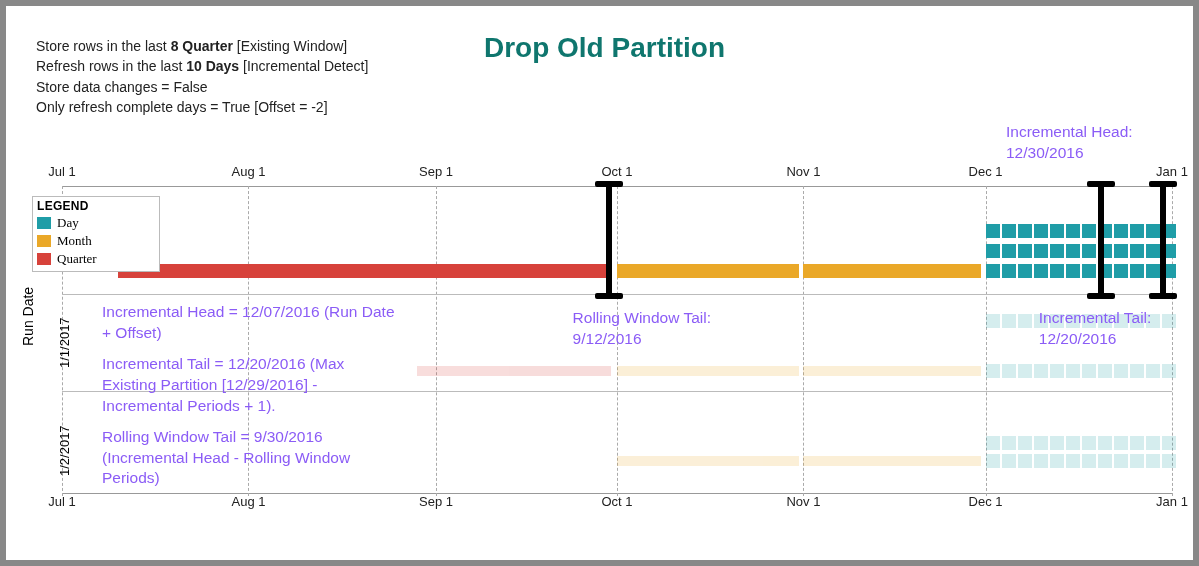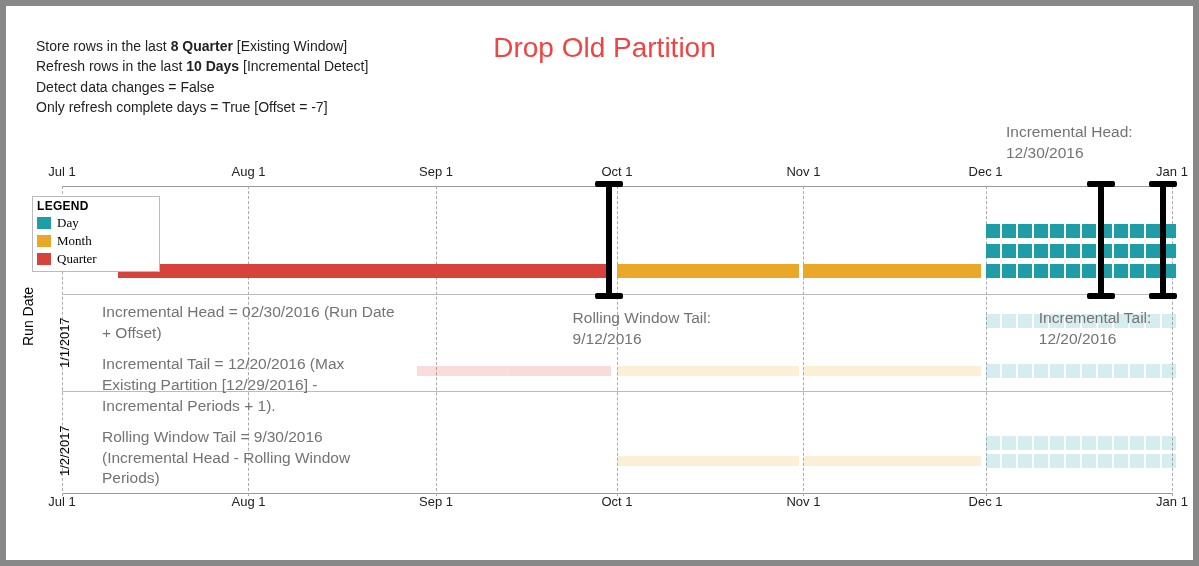--- a/index.html
+++ b/index.html
@@ -15,23 +15,23 @@
     background: #fff;
     position: relative;
     overflow: hidden;
   }
   .title {
     position: absolute;
     top: 26px;
     left: 0;
     right: 0;
     font-size: 28px;
-    font-weight: 400;
+    font-weight: 700;
     text-align: center;
-    color: #ef4444;
+    color: #0f766e;
     margin-left: 10px;
   }
   .settings {
     position: absolute;
     top: 30px;
     left: 30px;
     font-size: 14px;
     color: #222;
     line-height: 1.45em;
   }
@@ -149,21 +149,21 @@
     transform: rotate(-90deg);
     transform-origin: left top;
     font-size: 13px;
     white-space: nowrap;
   }
 
   
   .anno {
     position: absolute;
     font-size: 15.5px;
-    color: #737373;
+    color: #8b5cf6;
     line-height: 1.35em;
     max-width: 320px;
   }
 
   
   .ibeam {
     position: absolute;
     width: 28px;
     display: flex;
     flex-direction: column;
@@ -187,22 +187,22 @@
 
   <div class="title">Drop Old Partition</div>
 
   <div class="settings">
     <div>
       <span>Store rows in the last </span><b>8 Quarter</b><span> [Existing Window]</span>
     </div>
     <div>
       <span>Refresh rows in the last </span><b>10 Days</b><span> [Incremental Detect]</span>
     </div>
-    <div>Detect data changes = False</div>
-    <div>Only refresh complete days = True [Offset = -7]</div>
+    <div>Store data changes = False</div>
+    <div>Only refresh complete days = True [Offset = -2]</div>
   </div>
 
   <div class="anno" style="left: 1000px; top: 116px; text-align:left; white-space:pre-line;">Incremental Head:
 12/30/2016</div>
 
   <div class="tl">
 
     <div class="plot-border"></div>
 
     <div class="axis-top">
@@ -389,21 +389,21 @@
         <div class="stem" style="height:106px;"></div>
         <div class="cap"></div>
     </div>
 
     <div class="anno" style="left:46%; top:142px; white-space:pre-line;">Rolling Window Tail:
 9/12/2016</div>
     <div class="anno" style="left:88%; top:142px; white-space:pre-line; width:170px;">Incremental Tail:
 12/20/2016</div>
 
     <div class="anno" style="left:40px; top:136px; max-width:300px;">
-      <div>Incremental Head = 02/30/2016 (Run Date + Offset)</div>
+      <div>Incremental Head = 12/07/2016 (Run Date + Offset)</div>
       <div style="height:10px;"></div>
       <div>Incremental Tail = 12/20/2016 (Max Existing Partition [12/29/2016] - Incremental Periods + 1).</div>
       <div style="height:10px;"></div>
       <div>Rolling Window Tail = 9/30/2016 (Incremental Head - Rolling Window Periods)</div>
     </div>
 
   </div>
 
 </div>
 

